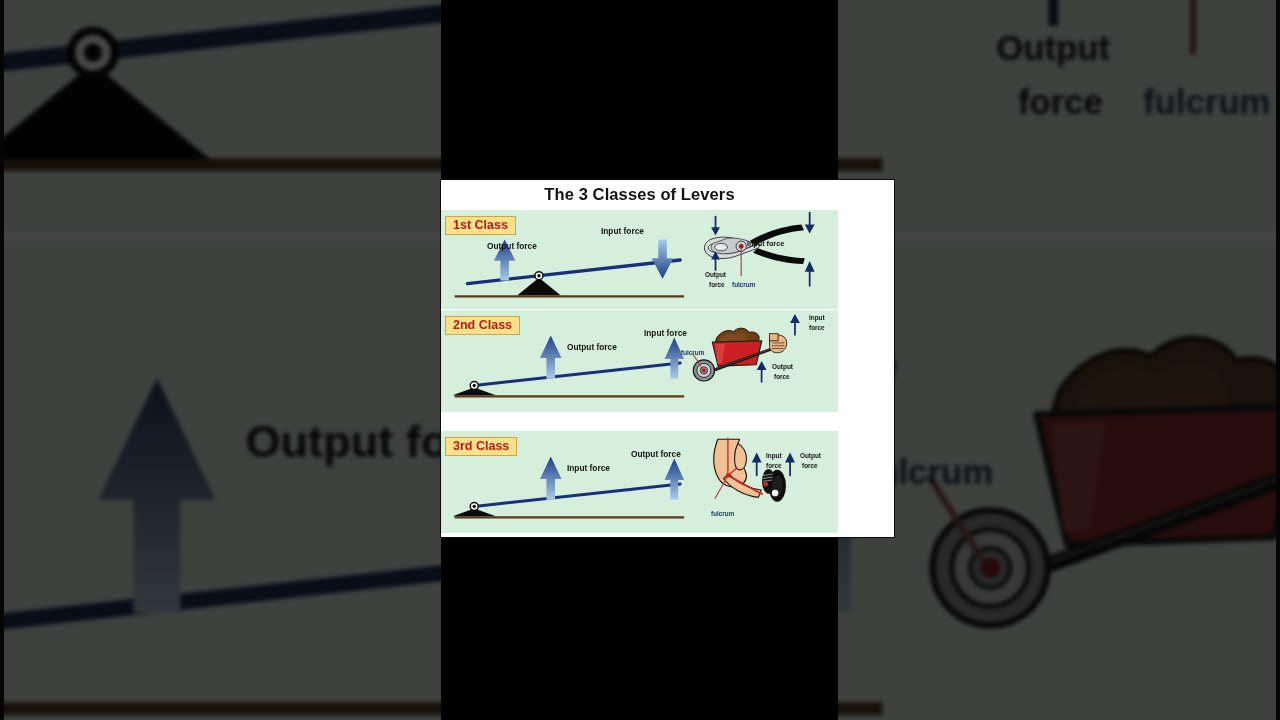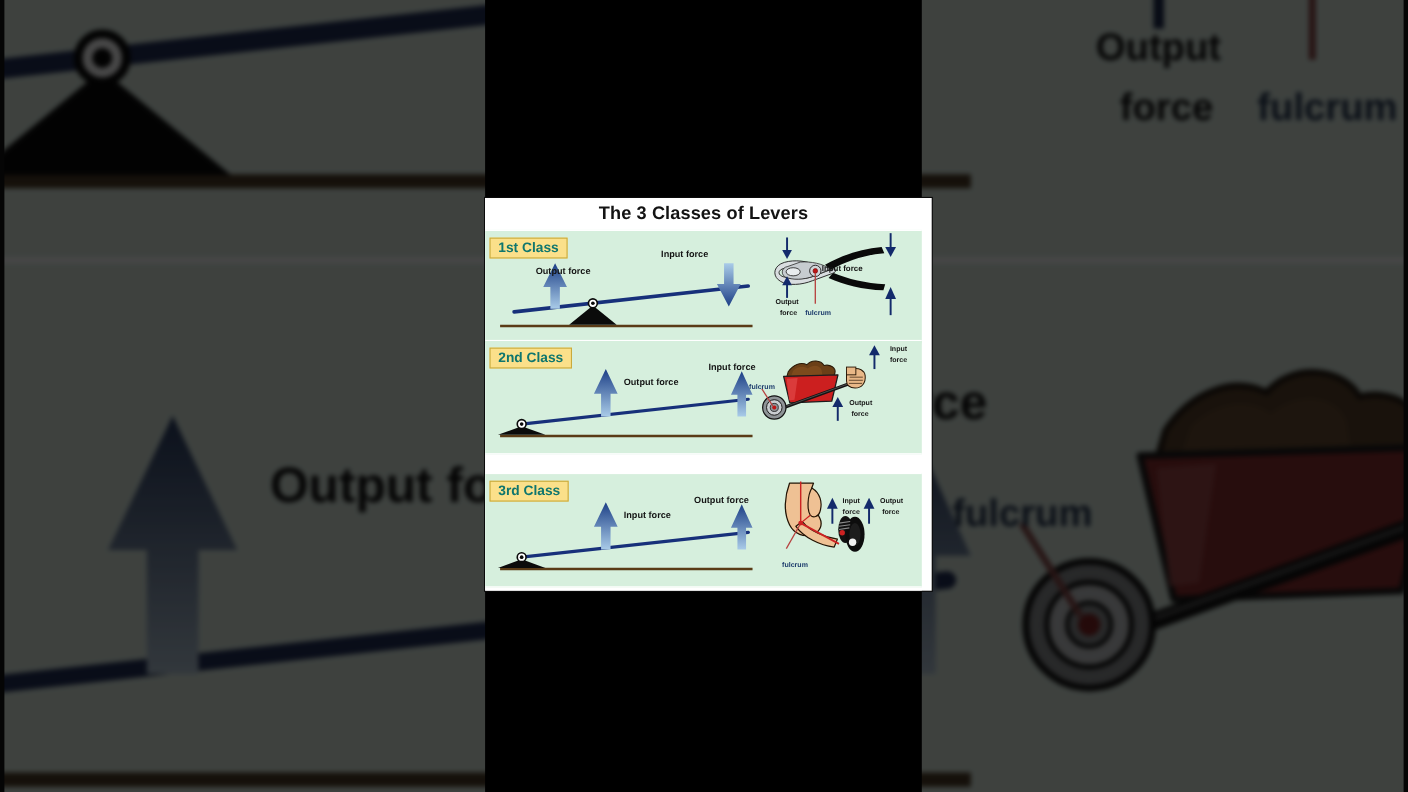--- a/index.html
+++ b/index.html
@@ -14,21 +14,21 @@
     position:absolute;
     left:-440px; top:-468px;
     width:2160px; height:1944px;
     filter: blur(2.2px) brightness(0.40) saturate(0.55);
     transform-origin:0 0;
   }
   #bg-dim{ position:absolute; inset:0; background:rgba(0,0,0,0.30); }
 
   
   #panel{
-    position:absolute; left:441px; top:180px; width:406px; height:357px;
+    position:absolute; left:441px; top:180px; width:453px; height:357px;
     background:#ffffff; overflow:hidden;
     box-shadow:0 0 0 1px #0a0a0a;
   }
 
   
   .poster{ position:relative; width:397px; height:357px; background:#ffffff; }
   .poster .title-bar{
     position:absolute; left:0; top:0; width:100%; height:29px;
     background:#ffffff; display:flex; align-items:center; justify-content:center;
   }
@@ -41,21 +41,21 @@
     border-top:1px solid #ffffff; border-bottom:1px solid #ffffff;
   }
   .poster .row.r1{ top:29px; }
   .poster .row.r2{ top:129px; }
   .poster .row.r3{ top:250px; }
 
   .badge{
     position:absolute; left:4px; top:6px;
     background:#fbe08a; border:1px solid #c9aa3d;
     padding:1px 7px 2px 7px;
-    font-size:12.5px; font-weight:bold; color:#0f766e;
+    font-size:12.5px; font-weight:bold; color:#b91c1c;
     font-family:"Liberation Sans", sans-serif;
     line-height:1.15;
   }
 
   .lbl{
     position:absolute; font-weight:bold; color:#141414;
     font-family:"Liberation Sans", sans-serif;
     white-space:nowrap; line-height:1.05;
   }
   .lbl.sm { font-size:8.3px; }

